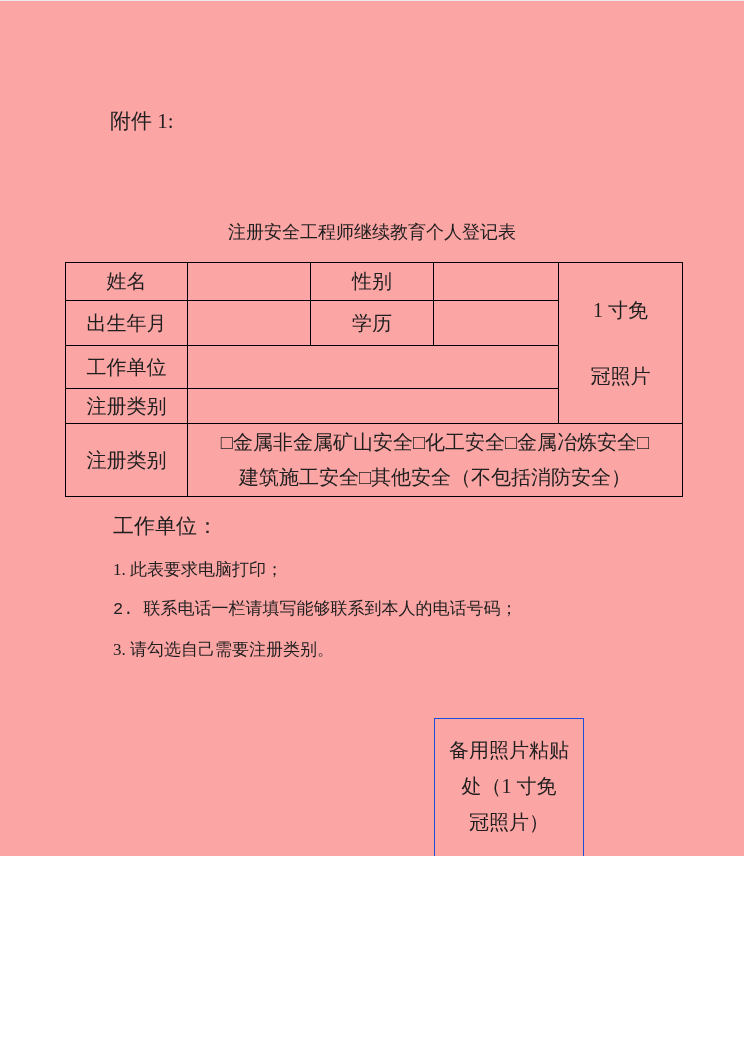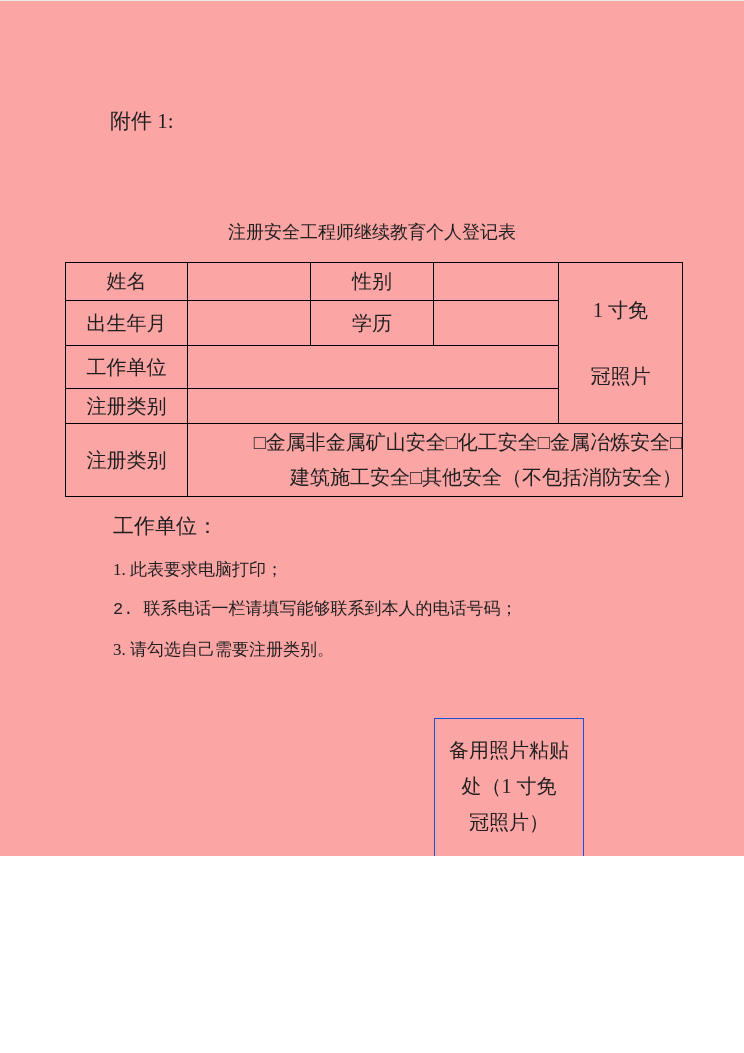--- a/index.html
+++ b/index.html
@@ -39,21 +39,21 @@
     font-size: 20px;
     vertical-align: middle;
     overflow: hidden;
   }
   td.lbl { text-align: center; }
   td.val { }
   td.photo-cell { text-align: center; }
   .photo-line { line-height: 22px; }
   .photo-line.first { margin-bottom: 44px; }
   td.opts {
-    text-align: right; padding-left: 7px; padding-right: 4px;
+    text-align: center; padding-left: 7px; padding-right: 4px;
     line-height: 35px;
   }
   .opts-line { white-space: nowrap; }
   .notes-heading {
     position: absolute; left: 113px; top: 514px;
     font-size: 21px; line-height: 24px;
   }
   .note-item {
     position: absolute; left: 113px;
     font-size: 17px; line-height: 24px; white-space: nowrap;

